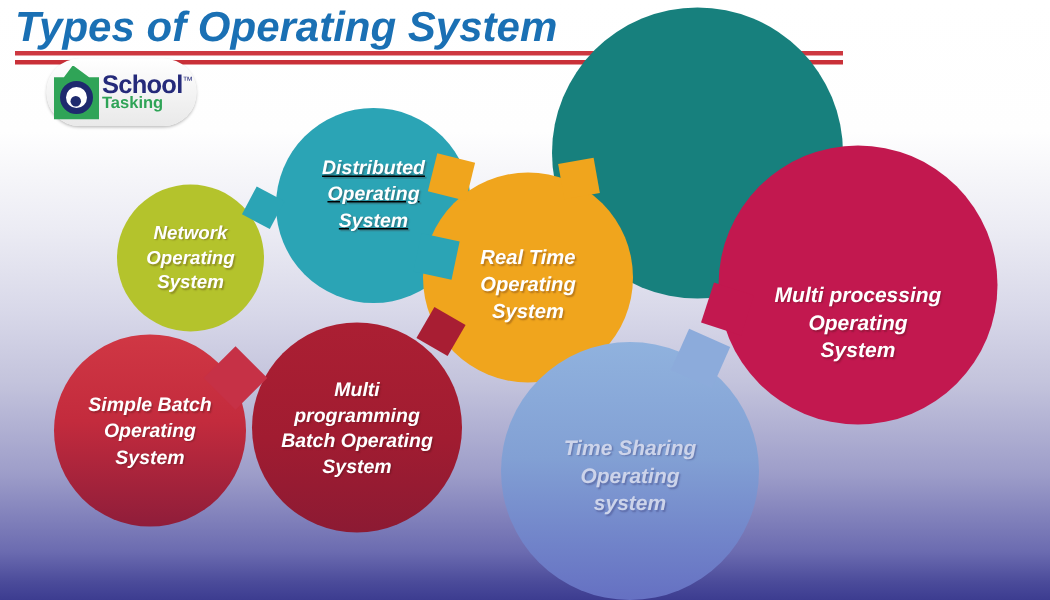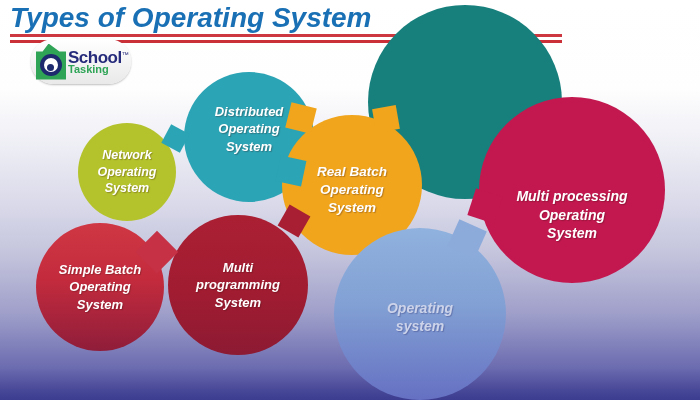--- a/index.html
+++ b/index.html
@@ -30,21 +30,21 @@
 
   
   .bubble{position:absolute;border-radius:50%;display:flex;align-items:center;justify-content:center;}
   .lbl{text-align:center;color:#ffffff;font-style:italic;font-weight:700;font-size:13px;line-height:1.32;
     text-shadow:1px 1px 1px rgba(60,20,20,.30);}
   .tail{position:absolute;}
 
   .b1{left:368px;top:5px;width:194px;height:194px;background:#17807d;z-index:1;}
   .b1 .lbl{font-size:15px;transform:translateY(-14px);}
 
-  .b2{left:184px;top:72px;width:130px;height:130px;background:#2ba4b5;z-index:3;}
+  .b2{left:184px;top:72px;width:130px;height:130px;background:#2ba4b5;z-index:3;text-decoration:underline;}
   .b2 .lbl{transform:translateY(-8px);}
   .t-dist-se{left:278px;top:158px;width:26px;height:26px;background:#2ba4b5;transform:rotate(12deg);z-index:5;}
   .t-dist-sw{left:165px;top:128px;width:21px;height:21px;background:#2ba4b5;transform:rotate(28deg);z-index:5;}
 
   .b3{left:78px;top:123px;width:98px;height:98px;background:#b4c32c;z-index:2;}
   .b3 .lbl{font-size:12.5px;}
 
   .b4{left:282px;top:115px;width:140px;height:140px;background:#f0a51d;z-index:4;}
   .b4 .lbl{transform:translateY(5px);font-size:13.5px;}
   .b4 .tail.horn-l{left:6px;top:-10px;width:26px;height:26px;background:#f0a51d;transform:rotate(14deg);}
@@ -109,54 +109,56 @@
       <div>System</div>
     </div>
   </div>
   <div class="tail t-dist-se"></div>
   <div class="tail t-dist-sw"></div>
 
   <div class="bubble b4">
     <span class="tail horn-l"></span>
     <span class="tail horn-r"></span>
     <div class="lbl">
-      <div>Real Batch</div>
+      <div>Real Time</div>
       <div>Operating</div>
       <div>System</div>
     </div>
   </div>
 
   <div class="bubble b5">
     <span class="tail"></span>
     <div class="lbl">
       <div>Multi processing</div>
       <div>Operating</div>
       <div>System</div>
     </div>
   </div>
 
   <div class="bubble b7">
     <span class="tail"></span>
     <div class="lbl">
       <div>Multi</div>
       <div>programming</div>
+      <div>Batch Operating</div>
       <div>System</div>
     </div>
   </div>
 
   <div class="bubble b6">
     <span class="tail"></span>
     <div class="lbl">
       <div>Simple Batch</div>
       <div>Operating</div>
       <div>System</div>
     </div>
   </div>
 
   <div class="bubble b8">
     <span class="tail"></span>
     <div class="lbl">
+      <div>Time Sharing</div>
       <div>Operating</div>
       <div>system</div>
     </div>
   </div>
 
 </div>
 
 </body></html>

